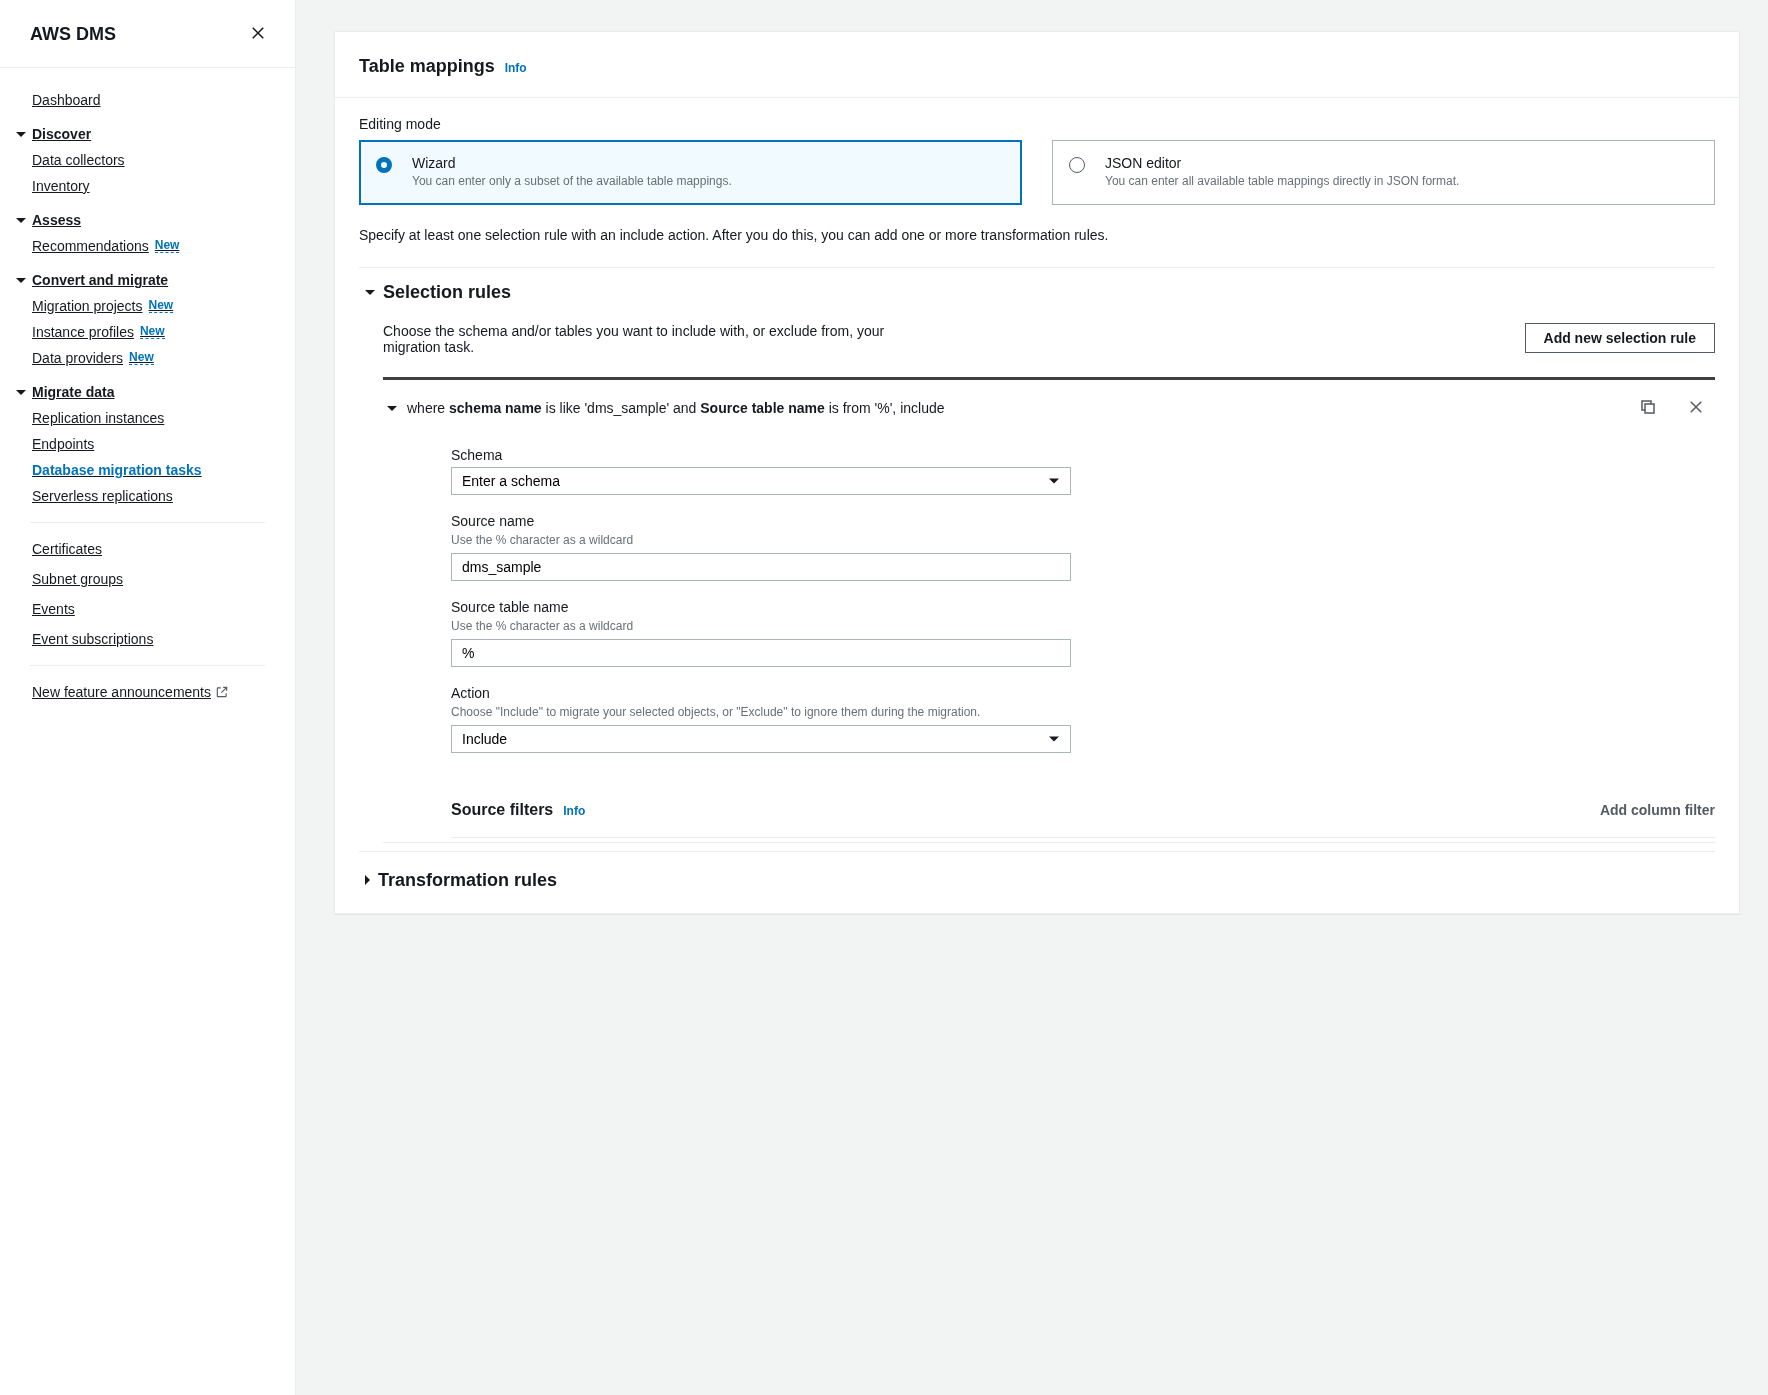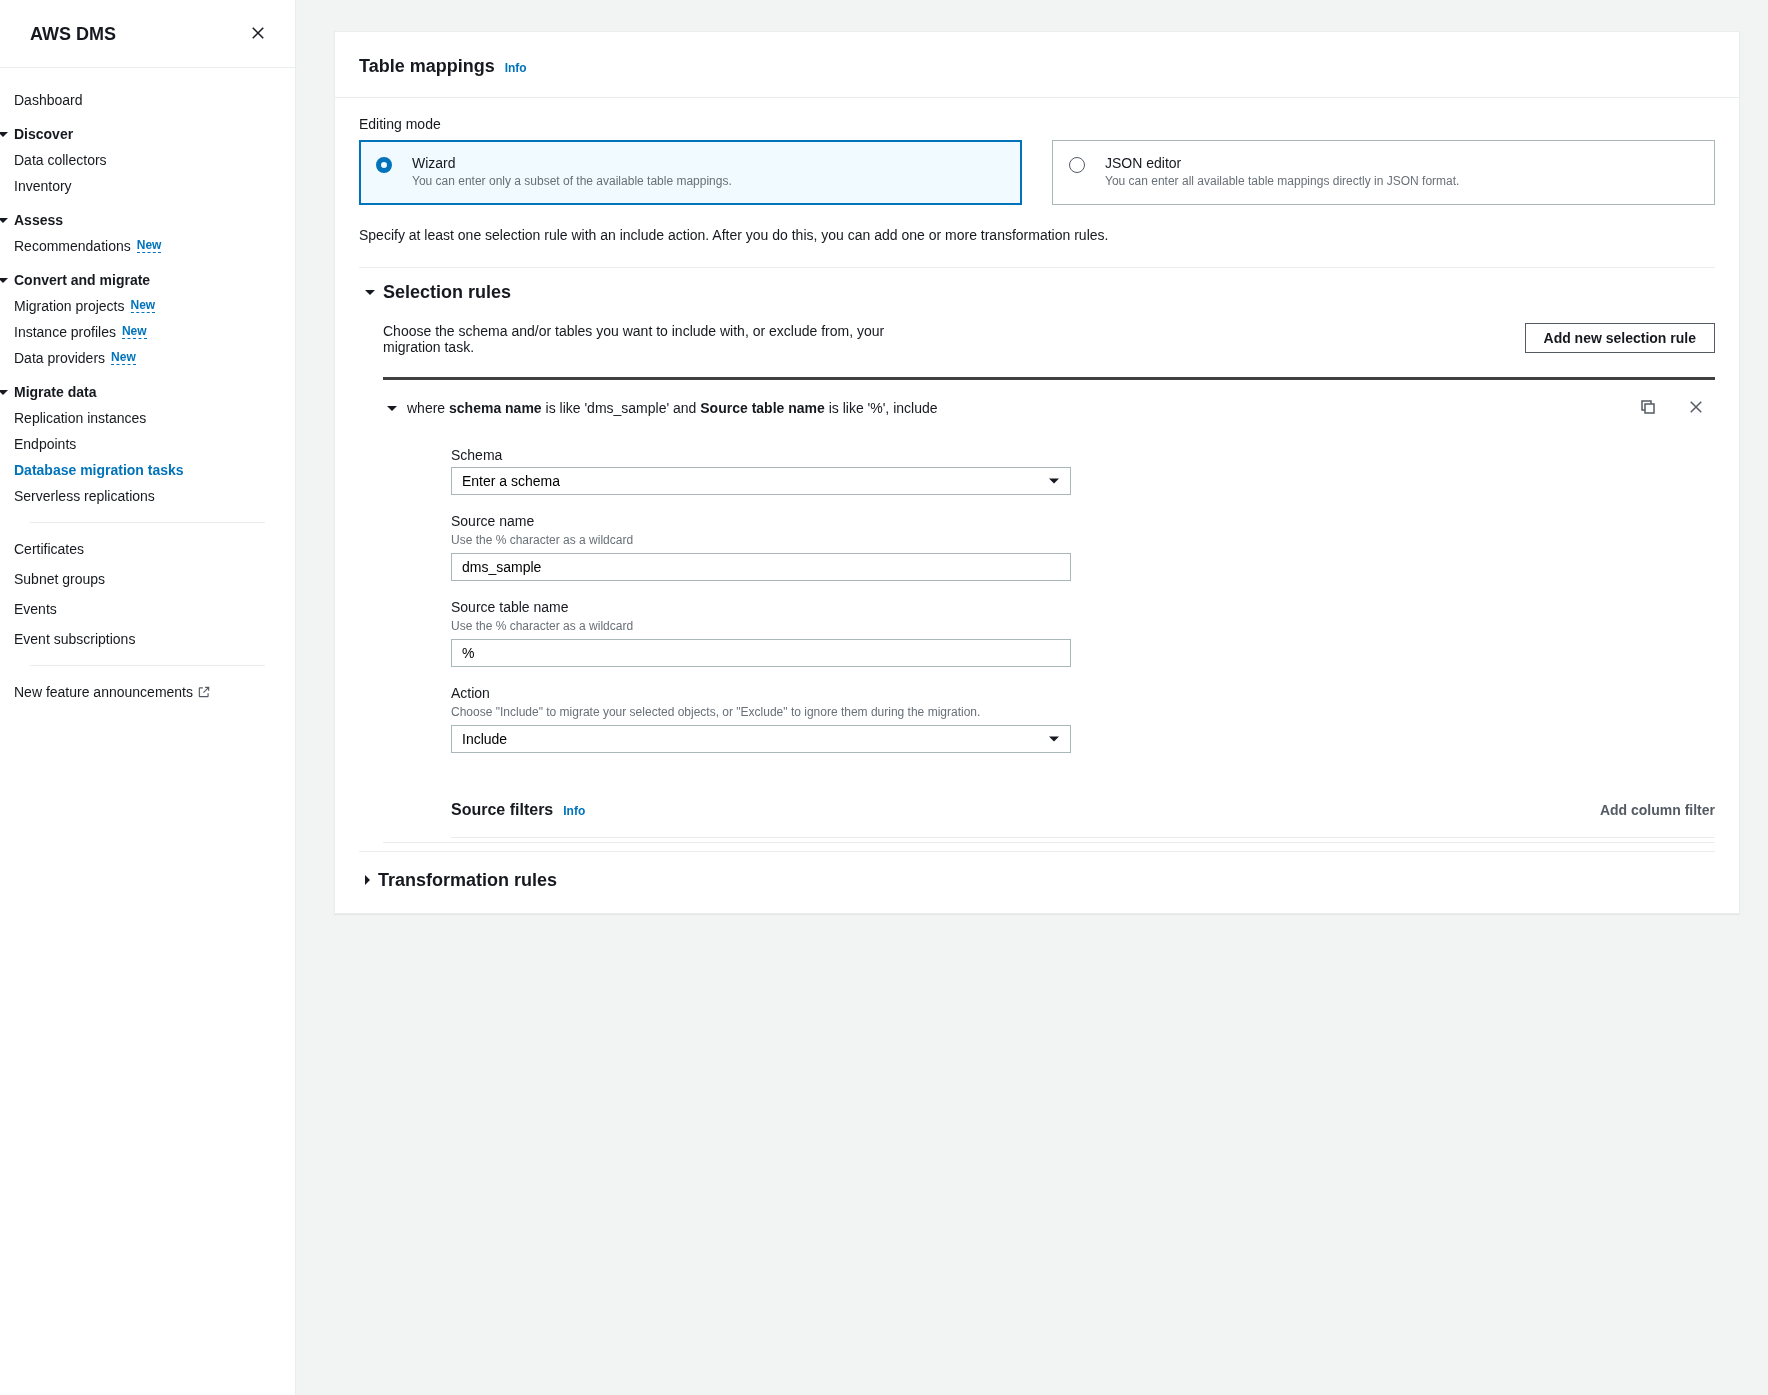--- a/index.html
+++ b/index.html
@@ -32,21 +32,21 @@
     font-size: 18px;
     font-weight: 700;
   }
   .close-btn {
     background: none; border: none; cursor: pointer;
     padding: 4px;
   }
   .close-btn svg { width: 18px; height: 18px; stroke: #16191f; }
 
   .nav { padding: 10px 0 0 0; }
-  .nav-plain, .nav-section { padding: 0 14px; }
+  .nav-plain, .nav-section { padding: 0 32px; text-decoration: underline; }
   .nav-plain { margin: 14px 0; }
   .nav-plain a, .nav-item a {
     color: #16191f; text-decoration: none; font-size: 14px;
   }
   .nav-section-header {
     display: flex; align-items: center; gap: 6px;
     font-weight: 700; font-size: 14px;
     margin: 18px 0 8px -16px;
     cursor: pointer;
   }
@@ -326,21 +326,21 @@
           <div class="rule-intro">
             <p>Choose the schema and/or tables you want to include with, or exclude from, your migration task.</p>
             <button class="btn">Add new selection rule</button>
           </div>
 
           <div class="rule-item">
             <div class="rule-item-header">
               <div class="rule-summary">
                 <span class="caret-down"></span>
                 <span>
-                  <span>where </span><b>schema name</b><span> is like 'dms_sample' and </span><b>Source table name</b><span> is like '%', include</span>
+                  <span>where </span><b>schema name</b><span> is like 'dms_sample' and </span><b>Source table name</b><span> is from '%', include</span>
                 </span>
               </div>
               <div class="rule-icons">
                 <button class="icon-btn">
                   <svg viewBox="0 0 24 24">
                       <rect x="8" y="8" width="12" height="12"></rect>
                       <path d="M16 8V4H4v12h4"></path>
                     </svg>
                 </button>
                 <button class="icon-btn">

